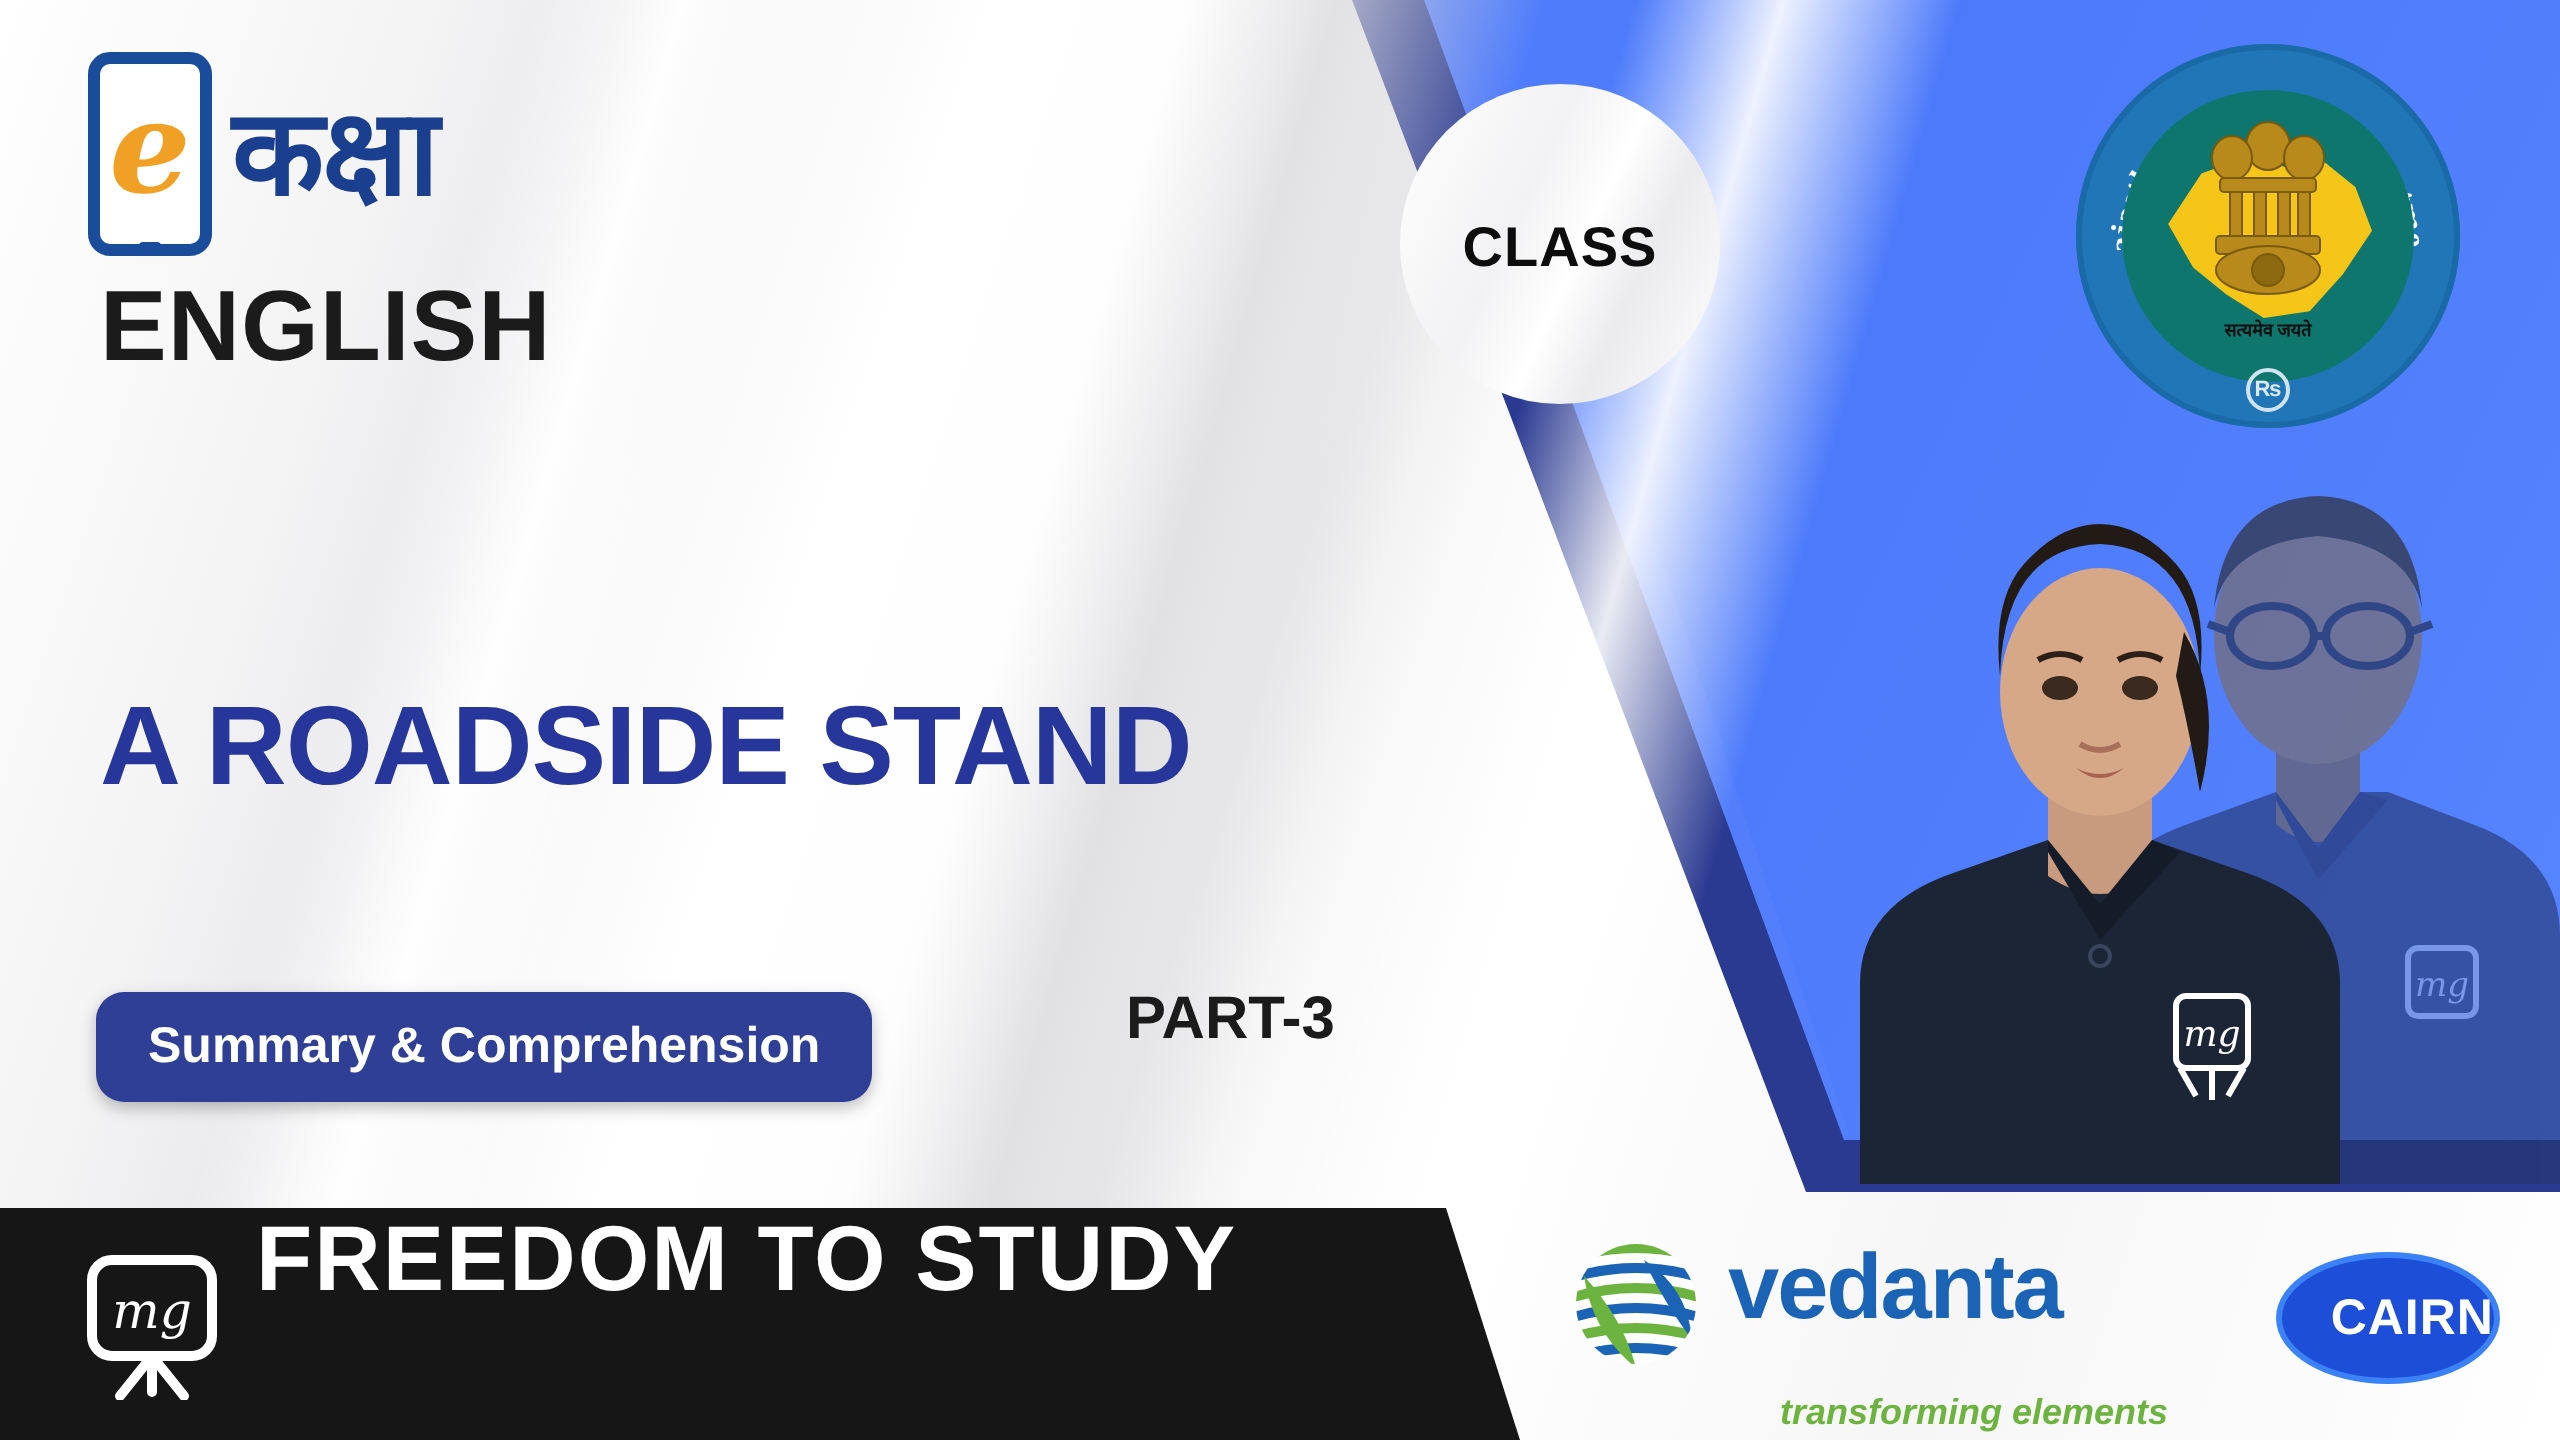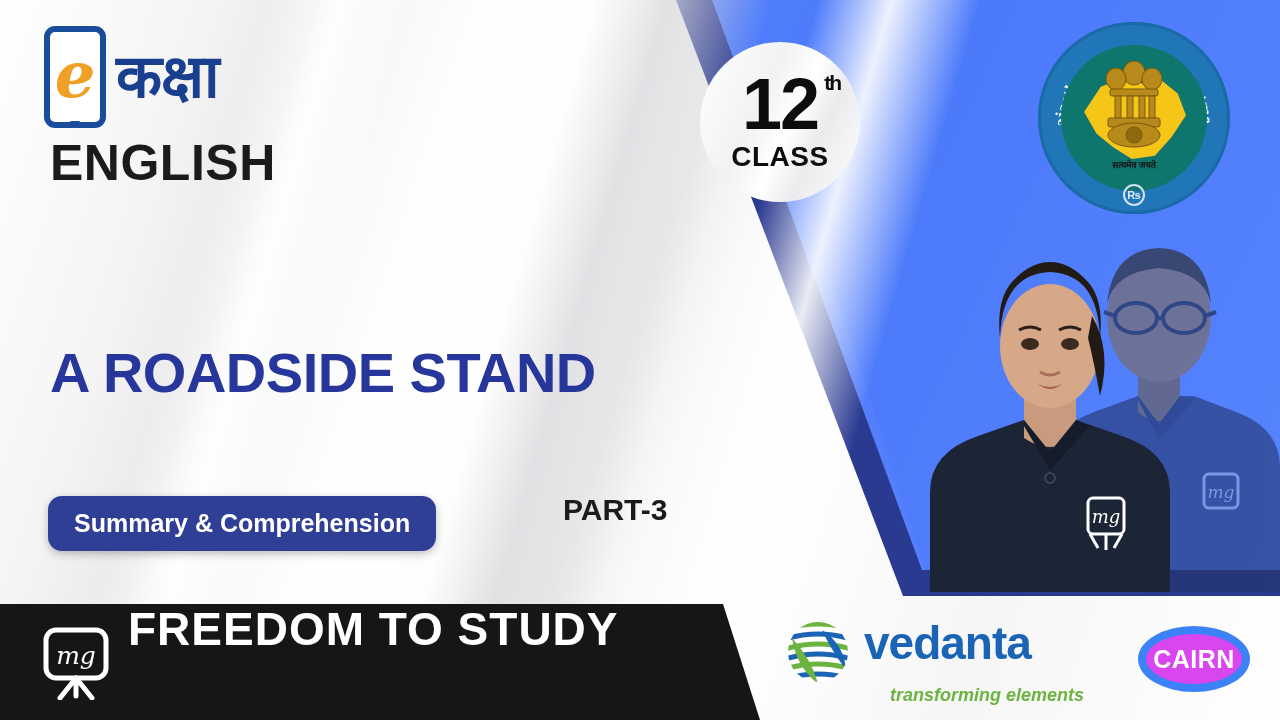--- a/index.html
+++ b/index.html
@@ -153,27 +153,27 @@
     position:absolute; left:0; top:604px; width:760px; height:116px;
     background:#161616;
     clip-path:polygon(0 0, 723px 0, 760px 116px, 0 116px);
   }
   .mg-footer-logo { position:absolute; left:38px; top:624px; width:76px; height:76px; }
   .freedom {
     position:absolute; left:128px; top:602px;
     font-size:46px; font-weight:700; color:#ffffff; letter-spacing:1px;
   }
   .vedanta { position:absolute; left:786px; top:620px; display:flex; align-items:flex-start; gap:14px; }
-  .vedanta-text { display:flex; flex-direction:column; line-height:1; }
+  .vedanta-text { display:flex; flex-direction:column; line-height:1;gap:11px; }
   .vedanta-word { font-size:46px; font-weight:700; color:#1a63b5; letter-spacing:-1px; }
   .vedanta-tag { font-size:18px; font-weight:700; color:#6cb33f; font-style:italic; margin-top:20px; margin-left:26px; }
   .cairn {
     position:absolute; left:1138px; top:626px; width:112px; height:66px;
-    border-radius:50%; background:#d946ef; border:8px solid #3b82f6;
-    display:flex; align-items:center; justify-content:center;
+    border-radius:50%; background:#1d4ed8; border:3px solid #3b82f6;
+    display:flex; align-items:center; justify-content:flex-end;
   }
   .cairn-text { color:#ffffff; font-size:25px; font-weight:700; letter-spacing:.5px; }
 </style>
 </head>
 <body>
 
 <div id="stage">
 
   <div class="bg-left"></div>
   <div class="bg-blue"></div>
@@ -191,23 +191,20 @@
 
   <div class="subject">ENGLISH</div>
 
 
   <div class="poem-title">A ROADSIDE STAND</div>
 
   <div class="badge">Summary &amp; Comprehension</div>
   <div class="part">PART-3</div>
 
   <div class="class-circle">
-    <div class="class-num">
-      <span>12</span><span class="class-sup">th</span>
-    </div>
     <div class="class-word">CLASS</div>
   </div>
 
   <div class="emblem">
     <svg class="emblem-ring-text" viewBox="0 0 192 192">
       <defs>
         <path id="ringpath" d="M 28,104 A 68,68 0 1 1 164,104"></path>
       </defs>
       <text font-family="Liberation Serif, serif" font-size="16.5" font-weight="700" fill="#ffffff">
         <textPath href="#ringpath" startOffset="50%" text-anchor="middle">Rajasthan Education Department</textPath>

